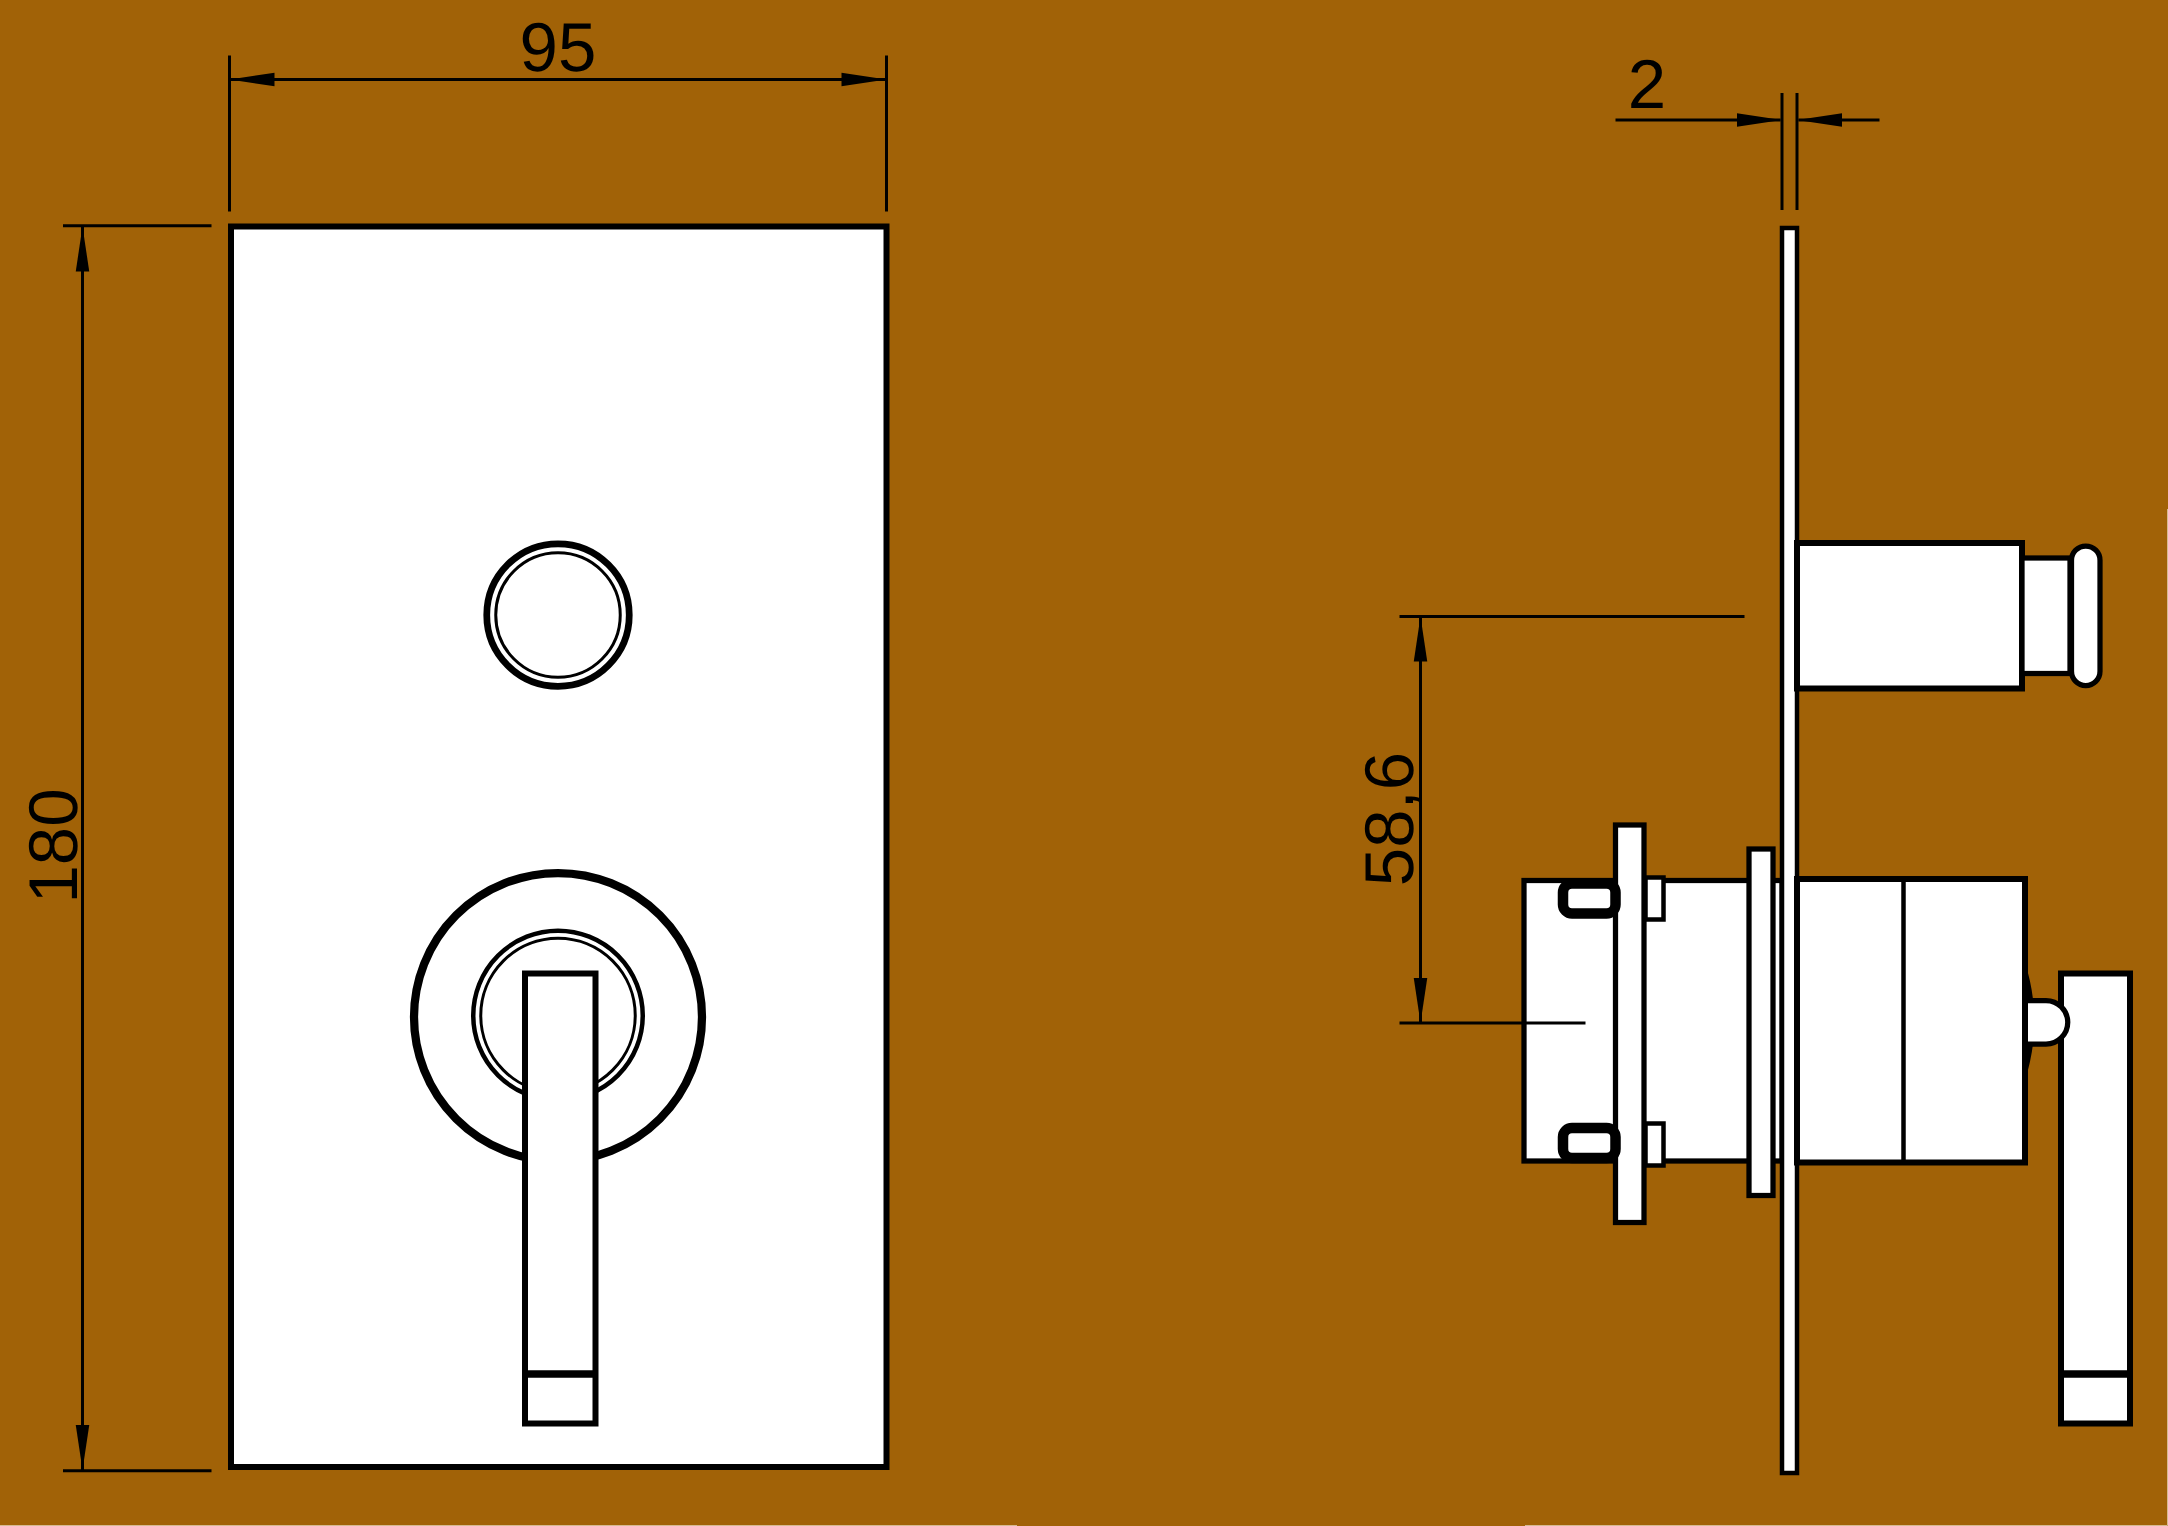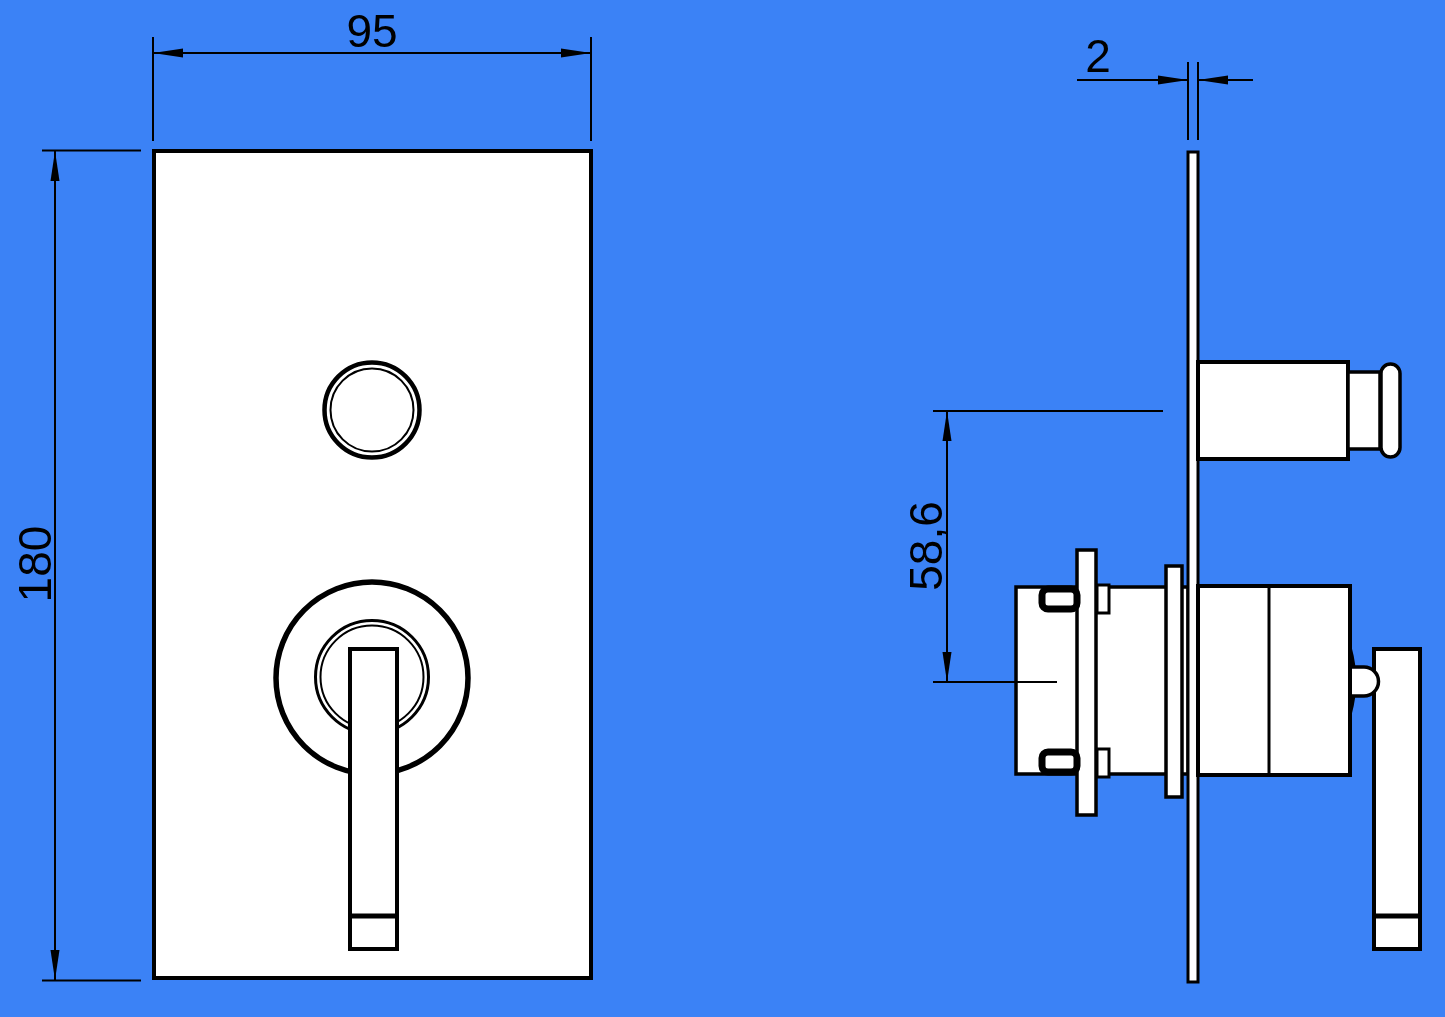--- a/index.html
+++ b/index.html
@@ -4,21 +4,21 @@
 <style>
   html, body {
     margin: 0;
     padding: 0;
     background: #ffffff;
   }
   .canvas {
     position: relative;
     width: 1445px;
     height: 1017px;
-    background: #3b82f6;
+    background: #a16207;
     overflow: hidden;
   }
   svg {
     display: block;
   }
   .dim-text {
     font-family: "Liberation Sans", "DejaVu Sans", sans-serif;
     font-size: 46px;
     fill: #000000;
   }

